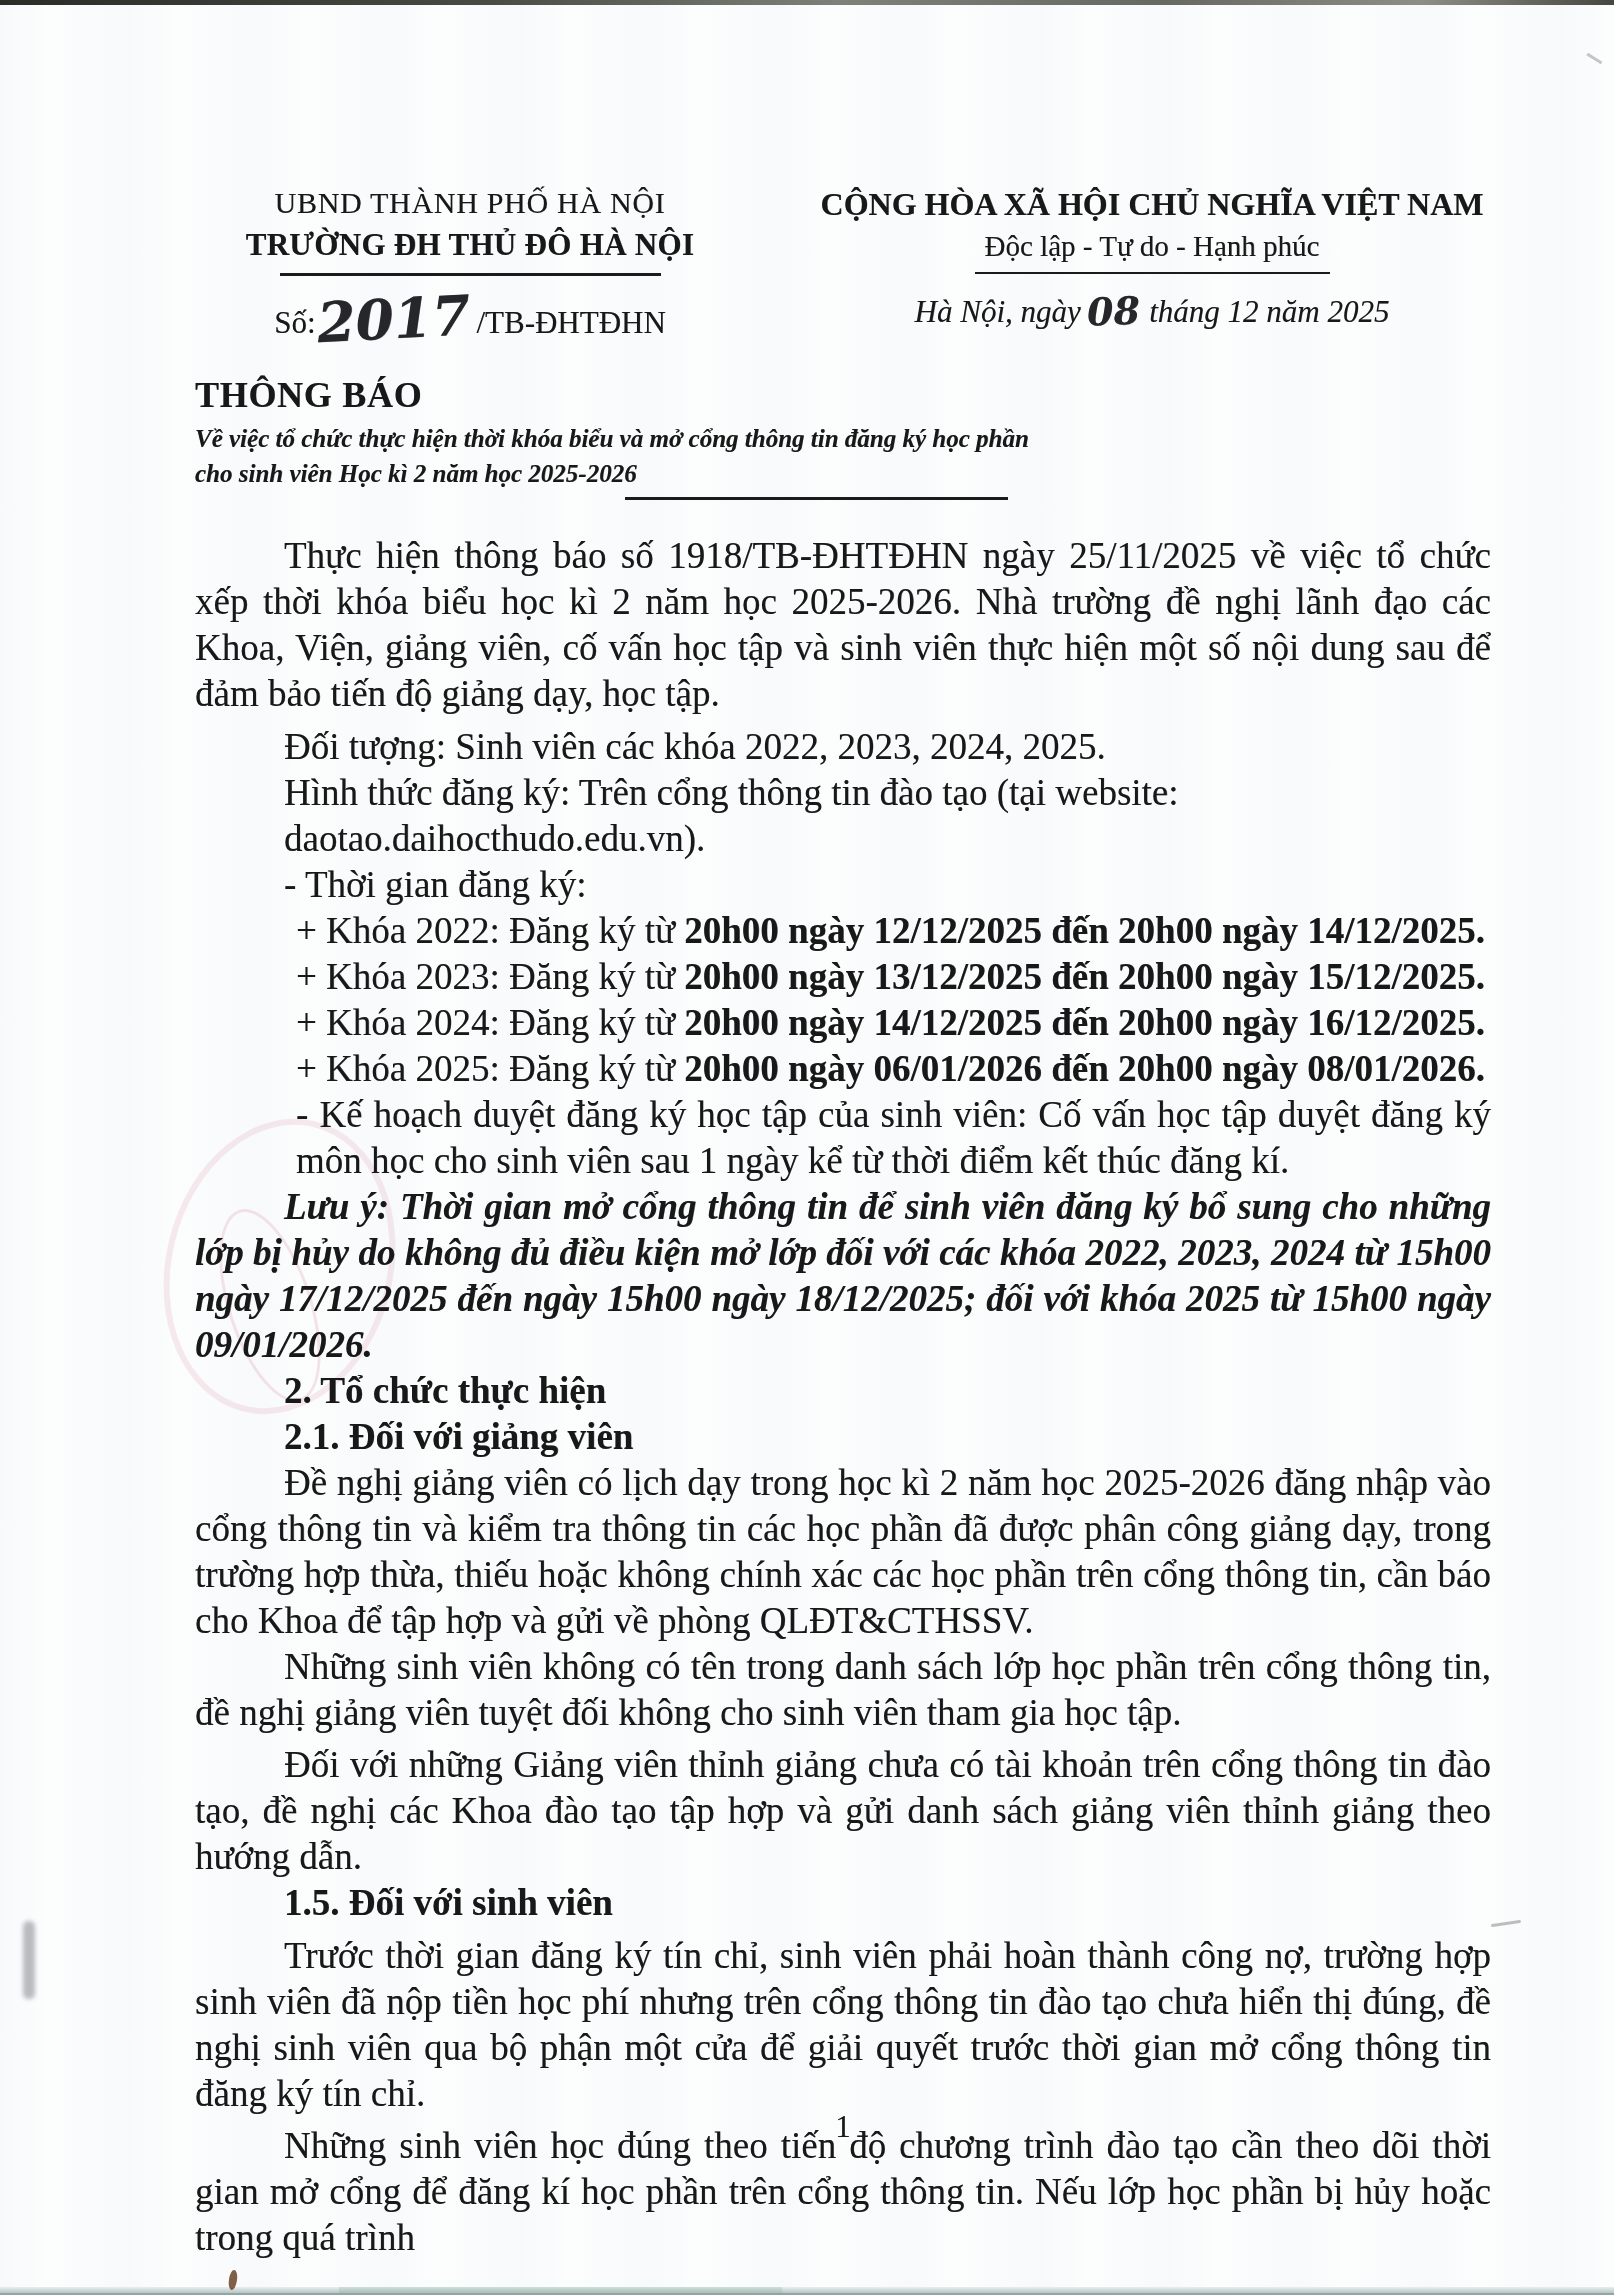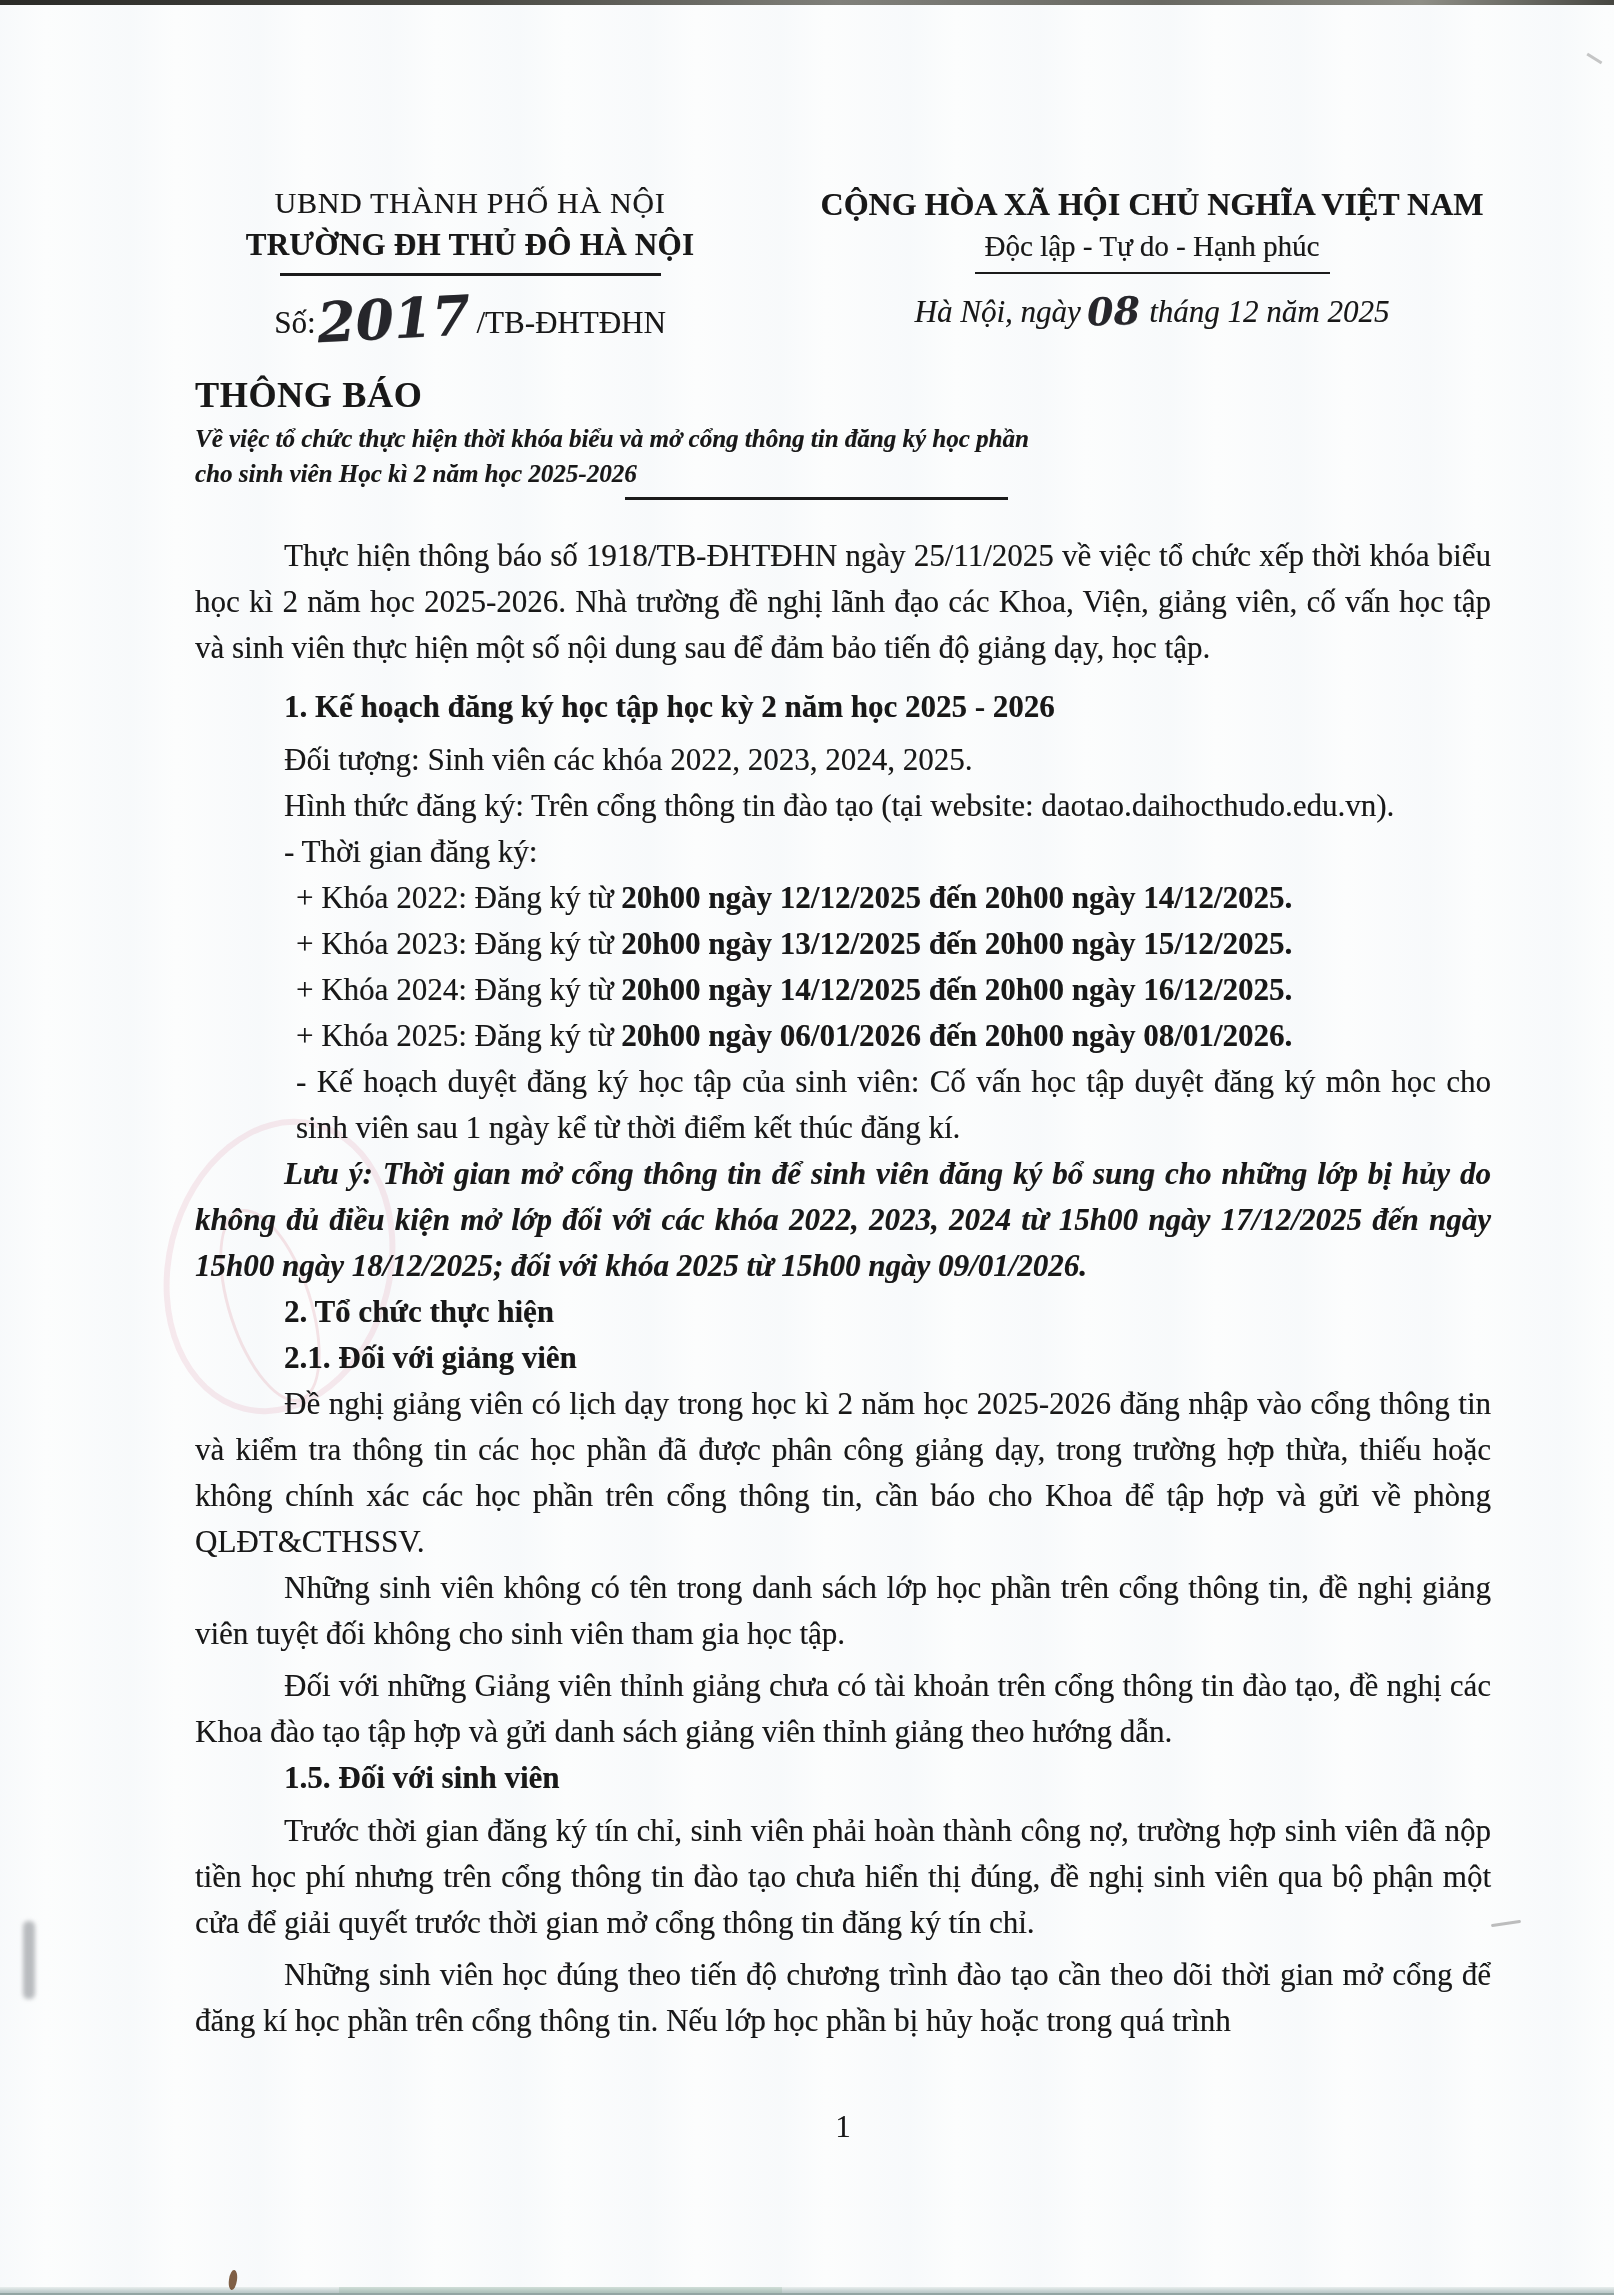--- a/index.html
+++ b/index.html
@@ -53,21 +53,21 @@
   .handwrit-day{display:inline-block;font-family:"DejaVu Serif",serif;font-style:italic;font-weight:bold;
     font-size:38px;line-height:0;transform:rotate(-2deg) translateY(2.6px);margin:0 9px 0 6.5px;color:#26262b;}
 
   
   .title-block{position:absolute;left:195px;top:374px;width:1296px;text-align:left;}
   .title-main{font-size:36px;font-weight:bold;letter-spacing:0.7px;}
   .title-sub{font-size:25px;font-weight:bold;margin-top:9px;font-style:italic;}
   .title-rule{width:383px;height:3.3px;background:#1b1b1b;margin-top:9px;margin-left:430px;}
 
   
-  .body-flow{position:absolute;left:195px;top:533px;width:1296px;font-size:31px;line-height:46px;}
+  .body-flow{position:absolute;left:195px;top:533px;width:1296px;font-size:37px;line-height:46px;}
   .para{text-align:justify;text-indent:89px;margin:0;}
   .hang{margin-left:89px;}
   .hang2{margin-left:101px;text-align:justify;}
   .bold{font-weight:bold;}
   .bi{font-weight:bold;}
   .mt10{margin-top:6.5px;} .mt20{margin-top:13px;} .mt6{margin-top:3.9px;}
   .note-para{text-align:justify;text-indent:89px;font-weight:bold;font-style:italic;margin:0;}
 
   .page-number{position:absolute;left:195px;top:2109px;width:1296px;text-align:center;font-size:31px;}
 </style>
@@ -104,21 +104,20 @@
   <div class="title-block ink">
     <div class="title-main">THÔNG BÁO</div>
     <div class="title-sub">Về việc tổ chức thực hiện thời khóa biểu và mở cổng thông tin đăng ký học phần</div>
     <div class="title-sub" style="margin-top:6.5px;">cho sinh viên Học kì 2 năm học 2025-2026</div>
     <div class="title-rule"></div>
   </div>
 
   <div class="body-flow ink">
     <p class="para">Thực hiện thông báo số 1918/TB-ĐHTĐHN ngày 25/11/2025 về việc tổ chức xếp thời khóa biểu học kì 2 năm học 2025-2026. Nhà trường đề nghị lãnh đạo các Khoa, Viện, giảng viên, cố vấn học tập và sinh viên thực hiện một số nội dung sau để đảm bảo tiến độ giảng dạy, học tập.</p>
 
-    <div class="hang bold mt20">1. Kế hoạch đăng ký học tập học kỳ 2 năm học 2025 - 2026</div>
     <div class="hang mt10">Đối tượng: Sinh viên các khóa 2022, 2023, 2024, 2025.</div>
     <div class="hang">Hình thức đăng ký: Trên cổng thông tin đào tạo (tại website: daotao.daihocthudo.edu.vn).</div>
     <div class="hang">- Thời gian đăng ký:</div>
 
     <div class="hang2"><span>+ Khóa 2022: Đăng ký từ </span><span class="bold">20h00 ngày 12/12/2025 đến 20h00 ngày 14/12/2025.</span></div>
     <div class="hang2"><span>+ Khóa 2023: Đăng ký từ </span><span class="bold">20h00 ngày 13/12/2025 đến 20h00 ngày 15/12/2025.</span></div>
     <div class="hang2"><span>+ Khóa 2024: Đăng ký từ </span><span class="bold">20h00 ngày 14/12/2025 đến 20h00 ngày 16/12/2025.</span></div>
     <div class="hang2"><span>+ Khóa 2025: Đăng ký từ </span><span class="bold">20h00 ngày 06/01/2026 đến 20h00 ngày 08/01/2026.</span></div>
 
     <div class="hang2">- Kế hoạch duyệt đăng ký học tập của sinh viên: Cố vấn học tập duyệt đăng ký môn học cho sinh viên sau 1 ngày kể từ thời điểm kết thúc đăng kí.</div>

